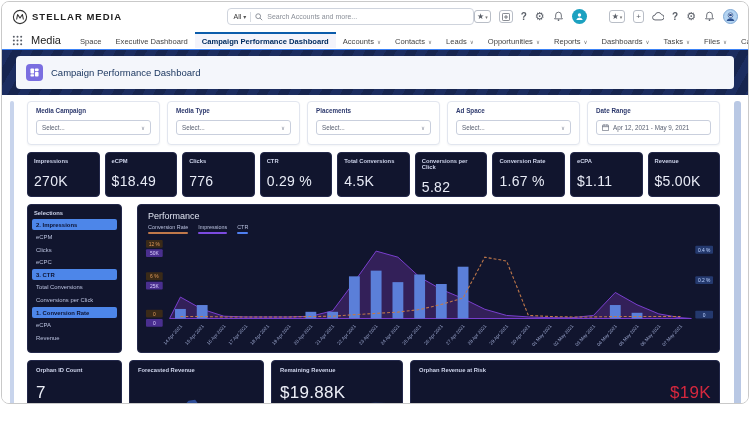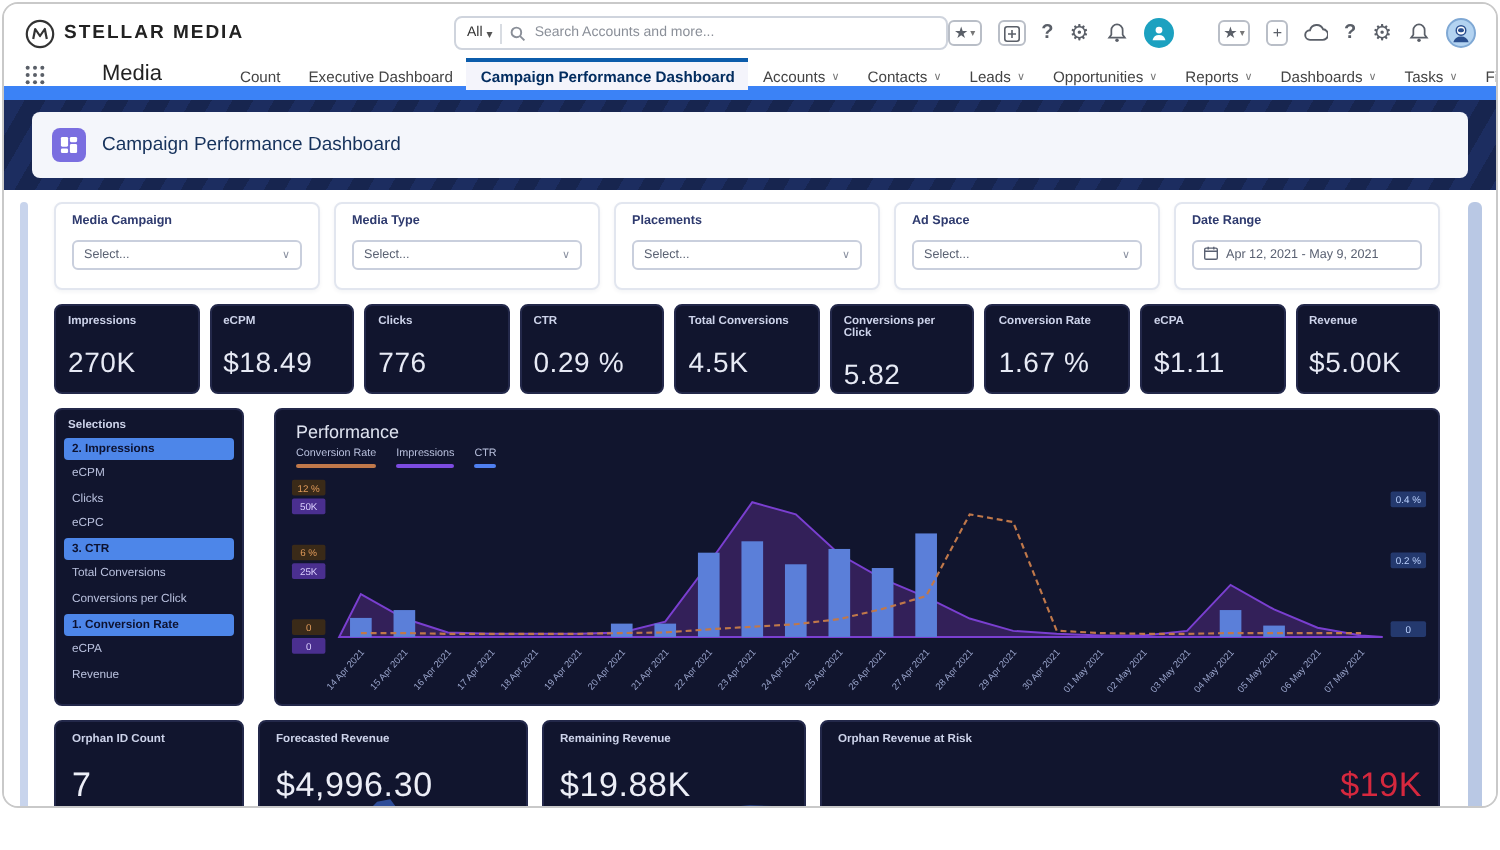--- a/index.html
+++ b/index.html
@@ -20,21 +20,21 @@
   .boxicon { border:1px solid #b9bec7; border-radius:3px; padding:0 2px; height:13px; display:flex; align-items:center; font-size:8px; color:#5a5f68; gap:1px; }
   .boxicon .dot { font-size:5px; color:#777; }
   .qmark { font-size:10px; font-weight:bold; color:#5a5f68; }
   .gear { font-size:11px; color:#5a5f68; }
   .avatar { width:15px; height:15px; border-radius:50%; display:flex; align-items:center; justify-content:center; }
   .avatar.blue { background:#1ca1c0; }
   .avatar.astro { background:#b3d3f1; border:1px solid #7fa8d4; }
   .util-gap { width:6px; }
 
   
-  .tabbar { height:19px; display:flex; align-items:center; padding:0 10px; background:#fff; border-bottom:7px solid #3b82f6;gap:20px; }
+  .tabbar { height:19px; display:flex; align-items:center; padding:0 10px; background:#fff; border-bottom:1px solid #3b82f6; }
   .appname { font-size:11px; color:#222; margin:0 12px 0 8px; }
   .tabs { display:flex; align-items:center; gap:0; flex:1; }
   .tab { display:flex; align-items:center; gap:3px; padding:3px 7px 2px 7px; font-size:7.6px; color:#444; white-space:nowrap; border-top:2px solid transparent; cursor:pointer; }
   .tab .chev { font-size:5.5px; color:#777; }
   .tab.active { border-top:2px solid #0b5cab; background:#f4f4fb; color:#032d60; font-weight:bold; }
 
   
   .banner { height:45px; background:repeating-linear-gradient(120deg,#1c2d60 0 9px,#17254f 9px 18px); padding:6px 14px; }
   .pagecard { height:33px; background:#f4f6fb; border-radius:4px; display:flex; align-items:center; padding:0 10px; gap:8px; }
   .pageicon { width:17px; height:17px; border-radius:4px; background:#7a6ee0; display:flex; align-items:center; justify-content:center; }
@@ -170,21 +170,21 @@
             <circle cx="10" cy="6" r="1.1"></circle>
             <circle cx="2" cy="10" r="1.1"></circle>
             <circle cx="6" cy="10" r="1.1"></circle>
             <circle cx="10" cy="10" r="1.1"></circle>
           </g>
         </svg>
     </span>
     <span class="appname">Media</span>
     <div class="tabs">
       <span class="tab">
-          <span>Count</span>
+          <span>Space</span>
         </span>
       <span class="tab">
           <span>Executive Dashboard</span>
         </span>
       <span class="tab active">
           <span>Campaign Performance Dashboard</span>
         </span>
       <span class="tab">
           <span>Accounts</span>
           <span class="chev">∨</span>
@@ -408,21 +408,20 @@
       </div>
     </div>
 
     <div class="bottoms">
       <div class="btile t-orphan">
         <div class="btile-label">Orphan ID Count</div>
         <div class="btile-value">7</div>
       </div>
       <div class="btile t-forecast">
         <div class="btile-label">Forecasted Revenue</div>
-        <div class="btile-value">$4,996.30</div>
         <svg class="spark" viewBox="0 0 100 24" preserveAspectRatio="none">
             <polygon points="0,24 0.0,22.9 14.0,8.2 22.0,6.8 30.0,17.4 45.0,21.4 60.0,21.8 72.0,17.0 78.0,22.2 100.0,22.9 100,24" fill="#2f4f9d" fill-opacity="0.95"></polygon>
           </svg>
       </div>
       <div class="btile t-remain">
         <div class="btile-label">Remaining Revenue</div>
         <div class="btile-value">$19.88K</div>
         <svg class="spark" viewBox="0 0 100 24" preserveAspectRatio="none">
             <polygon points="0,24 0.0,21.8 40.0,20.9 50.0,11.9 72.0,10.4 100.0,11.2 100,24" fill="#2f4f9d" fill-opacity="0.95"></polygon>
           </svg>

